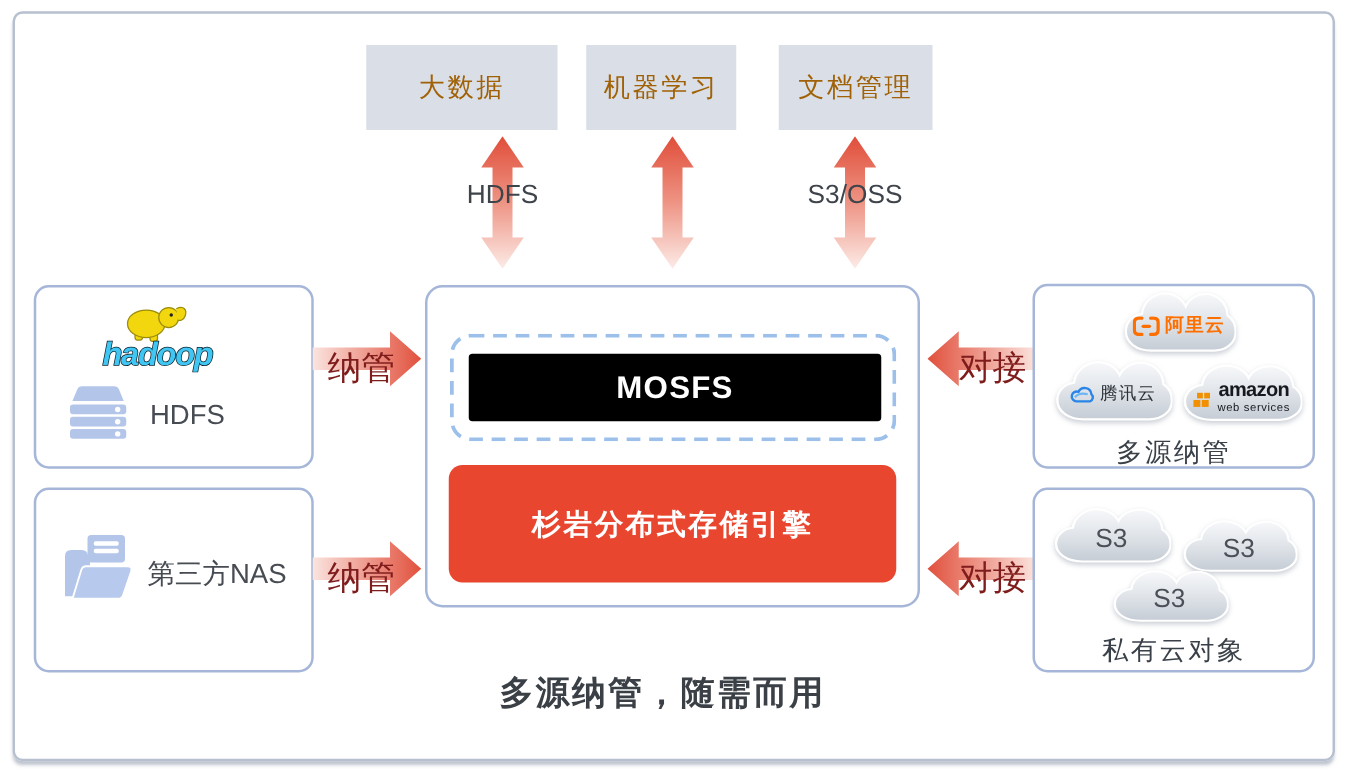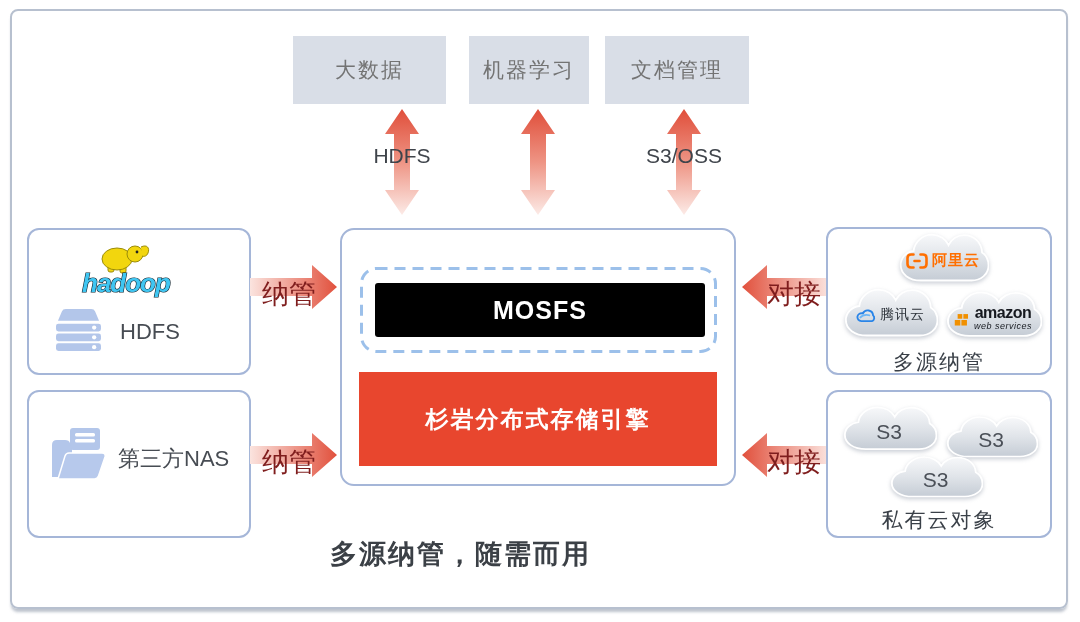--- a/index.html
+++ b/index.html
@@ -3,44 +3,44 @@
 <meta charset="utf-8">
 <style>
   html,body{margin:0;padding:0;background:#ffffff;}
   *{box-sizing:border-box;}
   .stage{position:relative;width:1080px;height:622px;background:#fff;overflow:hidden;
          font-family:"Liberation Sans","DejaVu Sans",sans-serif;color:#3a4048;}
   .abs{position:absolute;}
   .frame{left:10px;top:9px;width:1058px;height:600px;border:2px solid #b7c0cf;border-radius:8px;
          box-shadow:0 4px 3px -1px rgba(145,155,172,.6);}
   .appbox{top:36px;height:68px;background:#d9dee7;display:flex;align-items:center;justify-content:center;
-          font-size:21px;color:#737373;letter-spacing:2px;}
+          font-size:21px;color:#a16207;letter-spacing:2px;}
   .proto{top:144px;width:140px;text-align:center;font-size:21px;color:#3f444b;}
   .nodebox{background:#fff;border:2px solid #a5b6d8;border-radius:12px;}
   .dashedrect{pointer-events:none;}
   .mosfs{background:#000;color:#fff;font-weight:bold;font-size:25px;display:flex;align-items:center;
          justify-content:center;letter-spacing:1px;border-radius:3px;}
   .engine{background:#e8462e;color:#fff;font-weight:bold;font-size:23px;display:flex;align-items:center;
-          justify-content:center;border-radius:0;letter-spacing:2px;}
+          justify-content:center;border-radius:11px;letter-spacing:2px;}
   .flowlabel{font-size:27px;color:#7f1d1d;width:60px;text-align:center;}
   .cloud{position:absolute;}
   .cloud .cloudbg{position:absolute;left:0;top:0;width:100%;height:100%;
                   filter:drop-shadow(0 2px 2px rgba(125,135,152,.4));}
   .cloud .content{position:absolute;left:0;right:0;top:50%;transform:translateY(-42%);
                   display:flex;align-items:center;justify-content:center;gap:4px;flex-direction:row;}
   .s3txt{font-size:21px;color:#4b5058;}
   .grouplabel{width:226px;text-align:center;font-size:21px;color:#3a4048;letter-spacing:2px;}
   .boxtext{font-size:22px;color:#474c53;}
-  .caption{font-size:27px;font-weight:bold;color:#3b4046;letter-spacing:2px;}
+  .caption{font-size:27px;font-weight:bold;color:#3b4046;text-align:center;letter-spacing:2px;}
   .ali-txt{font-size:15px;font-weight:bold;color:#ff6f00;letter-spacing:1px;}
   .tencent-txt{font-size:14px;color:#2b3138;letter-spacing:1px;}
   .aws-col{display:flex;flex-direction:column;align-items:center;line-height:1;}
   .aws-row{display:flex;align-items:flex-end;gap:2px;}
   .aws-txt{font-size:16px;font-weight:bold;color:#16191f;letter-spacing:-0.5px;}
-  .aws-sub{font-size:9px;color:#16191f;margin-top:1px;letter-spacing:0.5px;font-style:italic;}
+  .aws-sub{font-size:9px;color:#16191f;margin-top:1px;letter-spacing:0.5px;}
 </style>
 </head>
 <body>
 
 <div class="stage">
 
   <svg width="0" height="0" style="position:absolute" aria-hidden="true">
     <defs>
       <linearGradient id="gV" x1="0" y1="0" x2="0" y2="1">
         <stop offset="0" stop-color="#e04e3a"></stop>
@@ -67,21 +67,21 @@
   </svg>
 
   <div class="abs frame"></div>
 
   <div class="abs appbox" style="left:293px;width:153px">
     <span>大数据</span>
   </div>
   <div class="abs appbox" style="left:469px;width:120px">
     <span>机器学习</span>
   </div>
-  <div class="abs appbox" style="left:605px;width:144px">
+  <div class="abs appbox" style="left:623px;width:123px">
     <span>文档管理</span>
   </div>
 
   <svg class="abs" style="left:384px;top:109px" width="36" height="106" viewBox="0 0 36 106">
     <polygon points="18,0 35,25 26,25 26,81 35,81 18,106 1,81 10,81 10,25 1,25" fill="url(#gV)"></polygon>
   </svg>
   <svg class="abs" style="left:520px;top:109px" width="36" height="106" viewBox="0 0 36 106">
     <polygon points="18,0 35,25 26,25 26,81 35,81 18,106 1,81 10,81 10,25 1,25" fill="url(#gV)"></polygon>
   </svg>
   <svg class="abs" style="left:666px;top:109px" width="36" height="106" viewBox="0 0 36 106">

